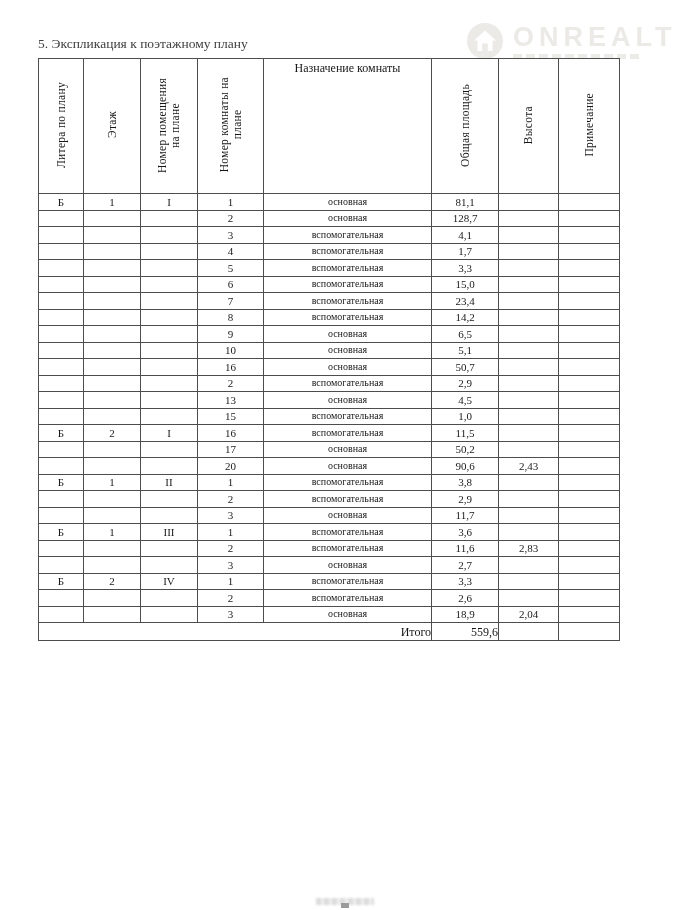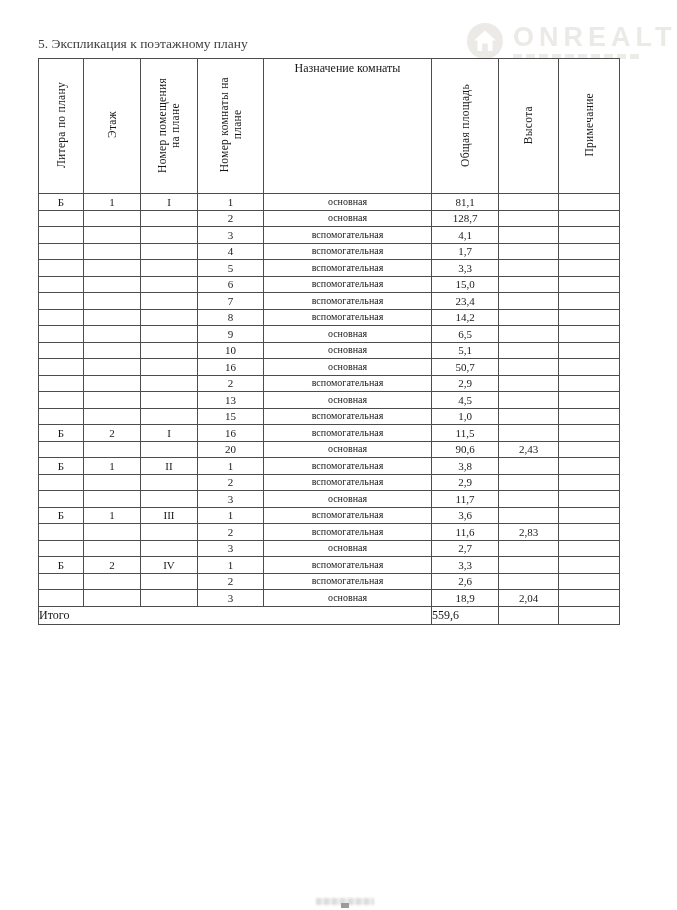--- a/index.html
+++ b/index.html
@@ -48,21 +48,21 @@
     writing-mode:vertical-rl;transform:rotate(180deg);
     white-space:pre-line;line-height:13px;
     letter-spacing:0.3px;
   }
   tbody td{
     height:15.5px;font-size:11px;line-height:14px;
     text-align:center;white-space:nowrap;color:#1a1a1a;
   }
   tbody td.c-purpose{font-size:10px;}
   tfoot td{
-    height:17px;font-size:12px;line-height:16px;text-align:left;
+    height:17px;font-size:12px;line-height:16px;text-align:right;
   }
   
   .footer-smudge{position:absolute;left:316px;top:898px;z-index:0;}
   .smudge-line{
     width:58px;height:7px;
     background:repeating-linear-gradient(90deg,#dcdcdc 0 5px,#efefef 5px 8px);
     filter:blur(1px);
   }
   .smudge-mark{
     position:absolute;left:25px;top:5px;width:8px;height:5px;
@@ -262,20 +262,30 @@
           <td>16</td>
           <td class="c-purpose">вспомогательная</td>
           <td>11,5</td>
           <td></td>
           <td></td>
         </tr>
         <tr>
           <td></td>
           <td></td>
           <td></td>
+          <td>17</td>
+          <td class="c-purpose">основная</td>
+          <td>50,2</td>
+          <td></td>
+          <td></td>
+        </tr>
+        <tr>
+          <td></td>
+          <td></td>
+          <td></td>
           <td>20</td>
           <td class="c-purpose">основная</td>
           <td>90,6</td>
           <td>2,43</td>
           <td></td>
         </tr>
         <tr>
           <td>Б</td>
           <td>1</td>
           <td>II</td>

